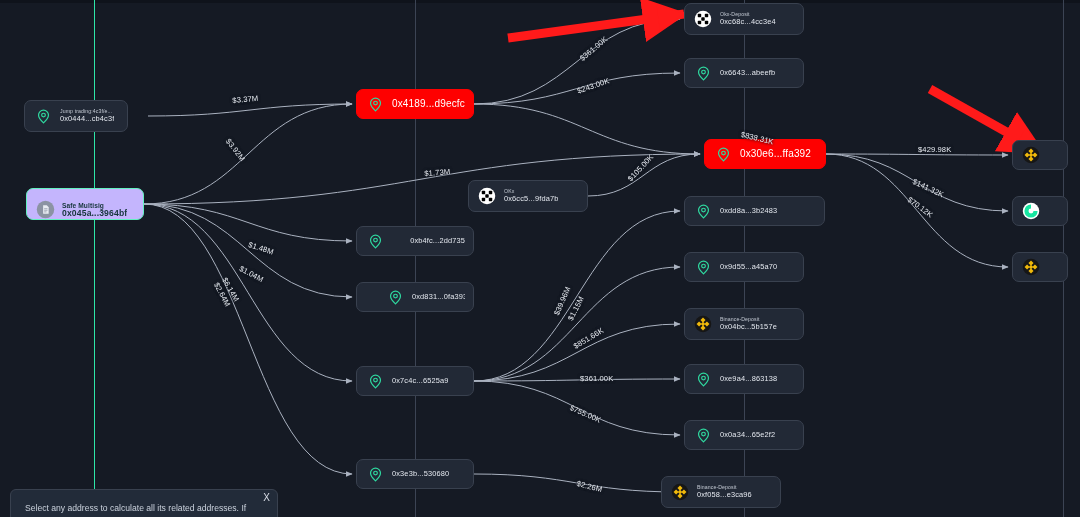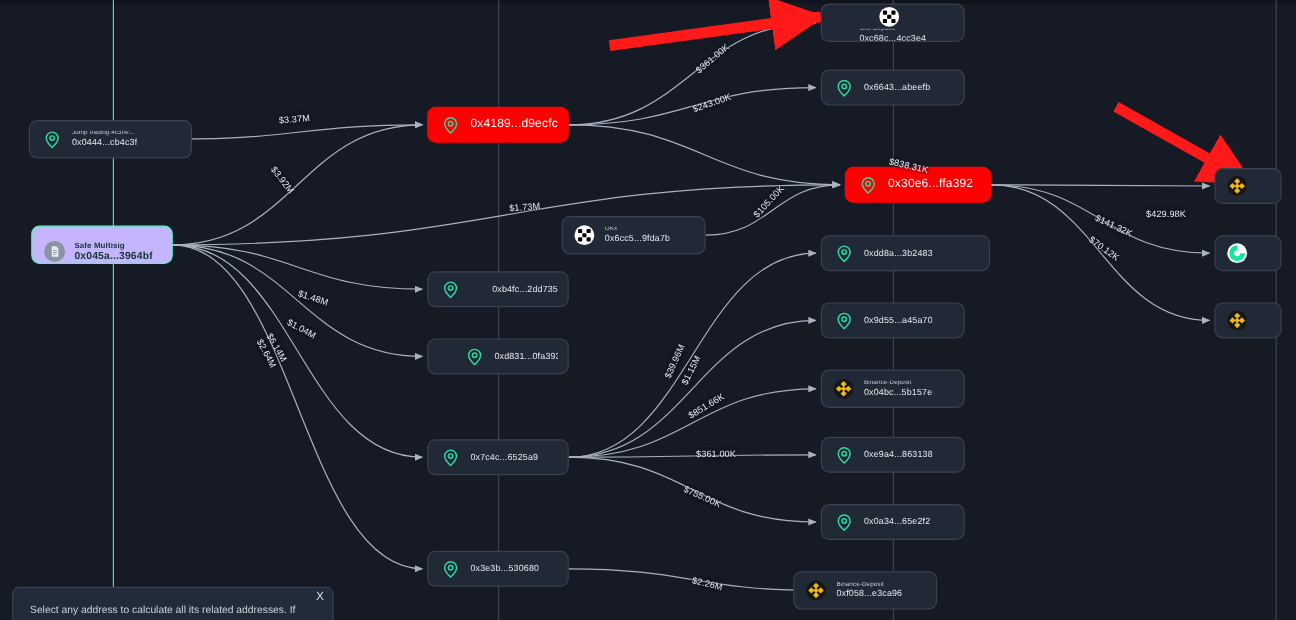--- a/index.html
+++ b/index.html
@@ -115,21 +115,21 @@
       </g>
     <g id="annot-layer">
         <path d="M508,38 L684,14" stroke="#ff1a1a" stroke-width="9" stroke-linecap="butt" fill="none" marker-end="url(#ahr)"></path>
         <path d="M684,14 L659.9948872923812,30.393735507642035 L656.4819439693151,4.632151138490263 Z" fill="#ff1a1a"></path>
         <path d="M930,89 L1042,152" stroke="#ff1a1a" stroke-width="9" stroke-linecap="butt" fill="none" marker-end="url(#ahr)"></path>
         <path d="M1042,152 L1012.9656399195385,150.5836897521726 L1025.712432149985,127.92272578693431 Z" fill="#ff1a1a"></path>
       </g>
   </svg>
 
   <div id="node-layer">
-      <div class="node tall" style="left: 24px; top: 100px; width: 136px;">
+      <div class="node tall" style="left: 24px; top: 100px; width: 104px;">
         <span class="ico">
           <svg viewBox="0 0 24 24" width="17" height="17" fill="none" stroke="#2fd9a0" stroke-width="1.7">
       <path d="M12 21s7-6.2 7-11a7 7 0 1 0-14 0c0 4.8 7 11 7 11z"></path>
       <circle cx="12" cy="10" r="2.6"></circle>
           </svg>
         </span>
         <span class="txt">
           <span class="sub">Jump trading:4c3f/e...</span>
           <span class="addr">0x0444...cb4c3f</span>
         </span>
@@ -213,21 +213,21 @@
         <rect x="5" y="14.4" width="4.6" height="4.6" rx="1"></rect>
         <rect x="14.4" y="14.4" width="4.6" height="4.6" rx="1"></rect>
       </g>
           </svg>
         </span>
         <span class="txt">
           <span class="sub">OKx</span>
           <span class="addr">0x6cc5...9fda7b</span>
         </span>
       </div>
-      <div class="node tall" style="left: 684px; top: 3px; width: 120px; flex-direction: column;">
+      <div class="node tall" style="left: 684px; top: 3px; width: 120px;">
         <span class="ico">
           <svg viewBox="0 0 24 24" width="18" height="18">
       <circle cx="12" cy="12" r="11" fill="#ffffff"></circle>
       <g fill="#000000">
         <rect x="5" y="5" width="4.6" height="4.6" rx="1"></rect>
         <rect x="14.4" y="5" width="4.6" height="4.6" rx="1"></rect>
         <rect x="9.7" y="9.7" width="4.6" height="4.6" rx="1"></rect>
         <rect x="5" y="14.4" width="4.6" height="4.6" rx="1"></rect>
         <rect x="14.4" y="14.4" width="4.6" height="4.6" rx="1"></rect>
       </g>
@@ -389,21 +389,21 @@
       <span class="edge-label" style="left: 578px; top: 56px; transform: rotate(-40deg);">$361.00K</span>
       <span class="edge-label" style="left: 576px; top: 87px; transform: rotate(-19deg);">$243.00K</span>
       <span class="edge-label" style="left: 742px; top: 130px; transform: rotate(13deg);">$838.31K</span>
       <span class="edge-label" style="left: 626px; top: 177px; transform: rotate(-47deg);">$105.00K</span>
       <span class="edge-label" style="left: 552px; top: 313px; transform: rotate(-66deg);">$39.96M</span>
       <span class="edge-label" style="left: 566px; top: 318px; transform: rotate(-63deg);">$1.15M</span>
       <span class="edge-label" style="left: 572px; top: 343px; transform: rotate(-31deg);">$851.66K</span>
       <span class="edge-label" style="left: 580px; top: 374px; transform: rotate(0deg);">$361.00K</span>
       <span class="edge-label" style="left: 572px; top: 403px; transform: rotate(24deg);">$755.00K</span>
       <span class="edge-label" style="left: 578px; top: 479px; transform: rotate(14deg);">$2.26M</span>
-      <span class="edge-label" style="left: 955px; top: 145px; transform: rotate(0deg); margin-top: 29px;">$429.98K</span>
+      <span class="edge-label" style="left: 918px; top: 145px; transform: rotate(0deg);">$429.98K</span>
       <span class="edge-label" style="left: 915px; top: 177px; transform: rotate(25deg);">$141.32K</span>
       <span class="edge-label" style="left: 911px; top: 195px; transform: rotate(36deg);">$70.12K</span>
     </div>
 
   <div id="tooltip">
     <span class="close">X</span>
     <span>Select any address to calculate all its related addresses. If</span>
   </div>
 </div>
 

